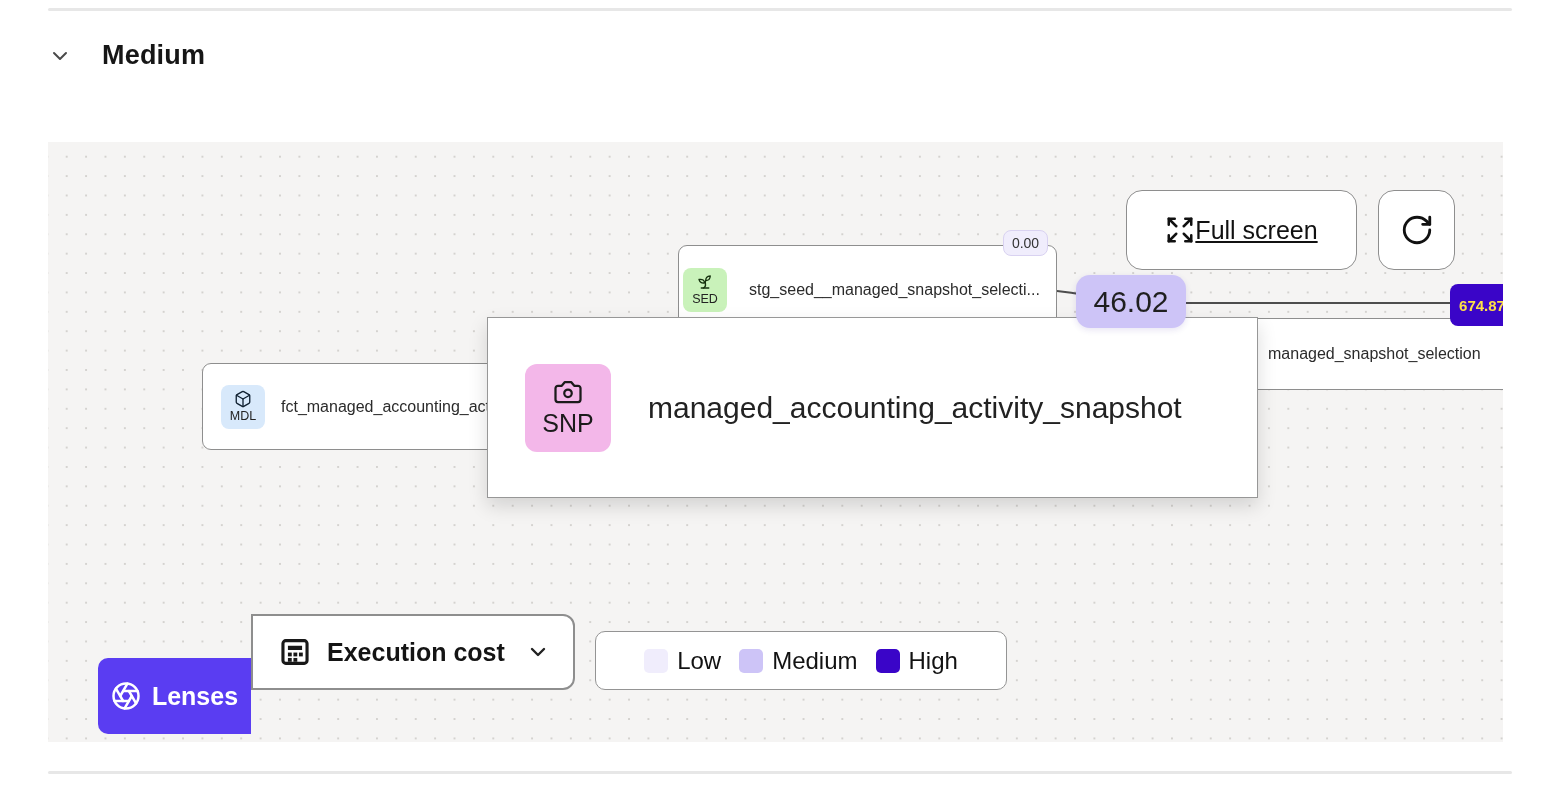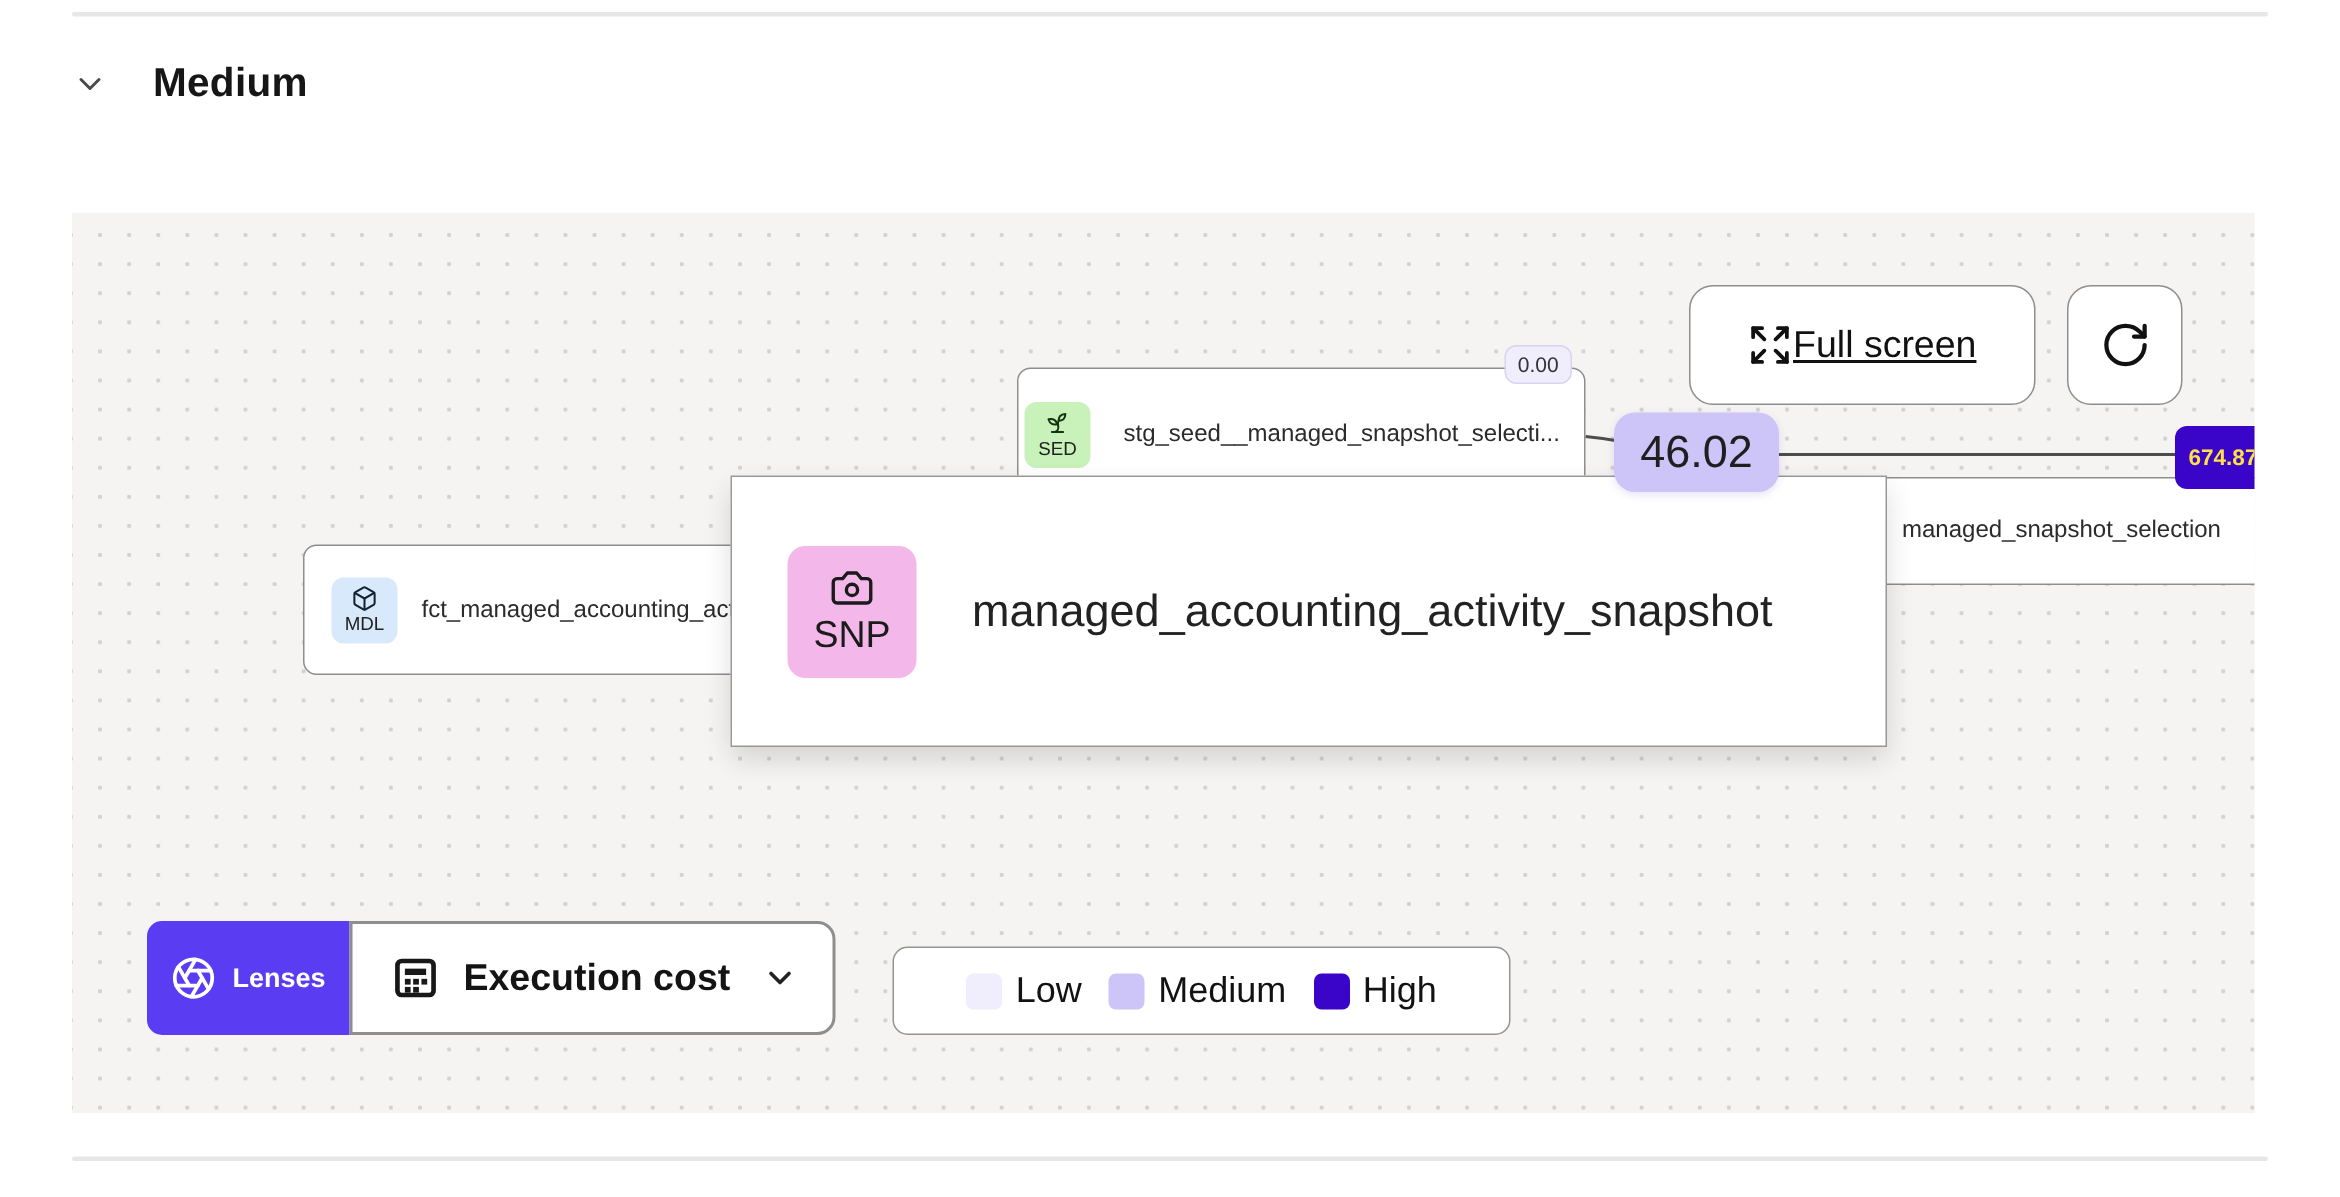--- a/index.html
+++ b/index.html
@@ -49,23 +49,23 @@
 
   .hovercard { position:absolute; left:439px; top:175px; width:771px; height:181px; background:#ffffff;
     border:1.5px solid #979797; border-radius:0; box-shadow:0 8px 18px rgba(0,0,0,.14);
     display:flex; align-items:center; padding-left:37px; gap:37px; cursor:pointer; }
   .hovercard .type-badge.big { width:86px; height:88px; border-radius:12px; }
   .hovercard .type-badge.big svg { width:30px; height:30px; }
   .hovercard .type-badge.big .tb-label { font-size:25px; font-weight:500; color:#1b1b1b; margin-top:2px; }
   .hovercard .hc-title { font-size:30px; color:#222; white-space:nowrap; }
 
   .lens-bar { position:absolute; left:50px; top:472px; display:flex; height:76px; }
-  .btn-lenses { width:135px; height:76px; border:none; border-radius:10px 0 0 10px;
+  .btn-lenses { width:153px; height:76px; border:none; border-radius:10px 0 0 10px;
     display:flex; align-items:center; justify-content:center; gap:11px;
-    color:#ffffff; font-size:18px; font-weight:600; cursor:pointer; font-family:inherit; }
+    color:#ffffff; font-size:25px; font-weight:600; cursor:pointer; font-family:inherit;margin-top:44px; }
   .btn-lenses svg { width:30px; height:30px; }
   .lens-select { width:324px; height:76px; background:#ffffff; border:2px solid #8e8e8e; border-radius:0 12px 12px 0;
     display:flex; align-items:center; gap:15px; padding-left:25px; cursor:pointer; }
   .lens-select .ls-icon { width:34px; height:34px; color:#181818; }
   .lens-select .ls-label { font-size:25px; font-weight:700; color:#141414; }
   .lens-select .ls-chev { width:24px; height:24px; color:#222; margin-left:6px; }
 
   .legend { position:absolute; left:547px; top:489px; width:412px; height:59px; background:#ffffff;
     border:1.5px solid #949494; border-radius:10px; display:flex; align-items:center; justify-content:center; gap:18px; }
   .legend-item { display:flex; align-items:center; gap:9px; }

